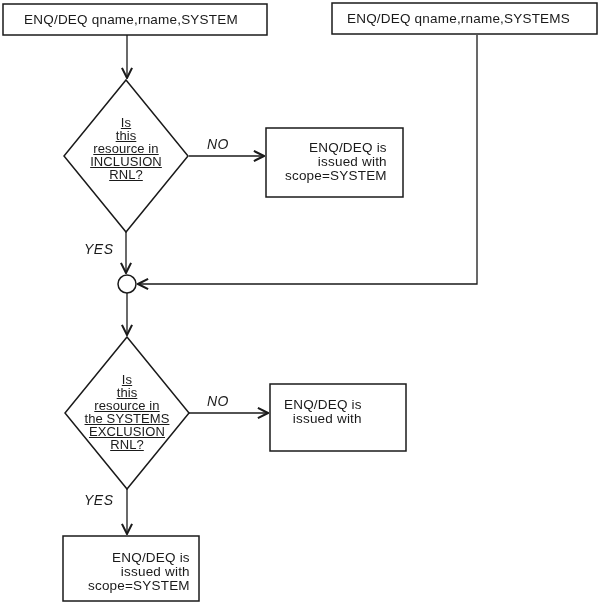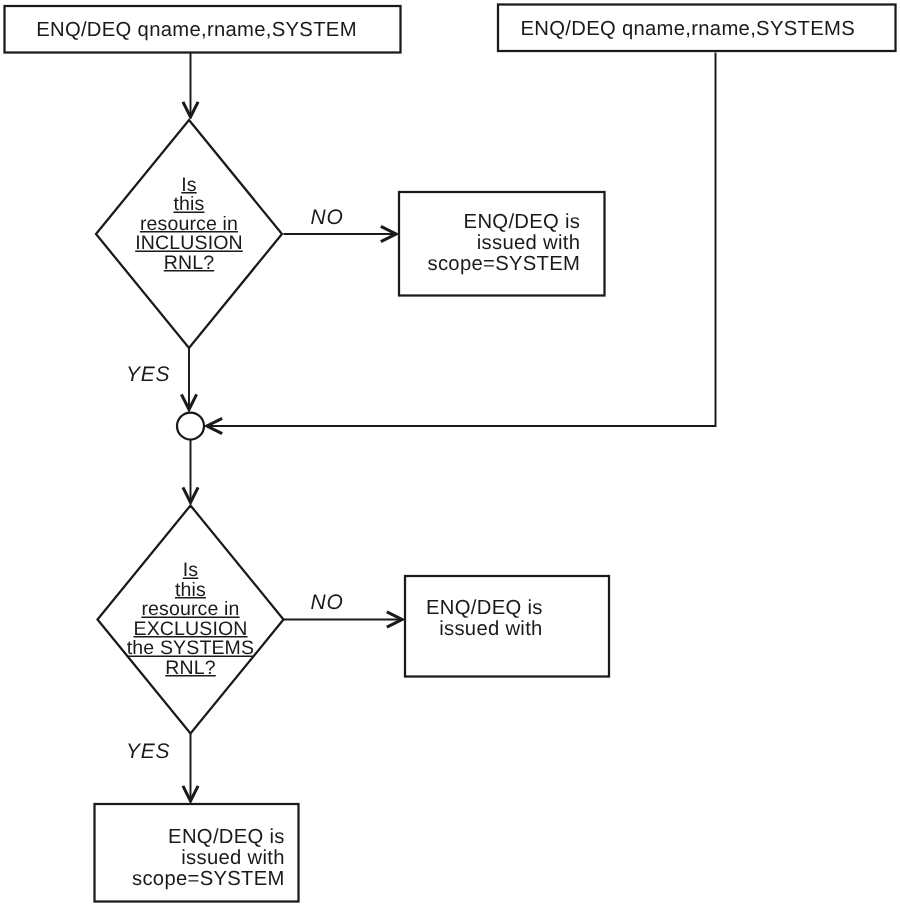--- a/index.html
+++ b/index.html
@@ -77,22 +77,22 @@
   <div class="txt result-text" style="left:285px; top:141px;">
     <span>ENQ/DEQ is</span>
     <span>issued with</span>
     <span>scope=SYSTEM</span>
   </div>
 
   <div class="txt diamond-text" style="left:62px; top:373px; width:130px;">
     <span>Is</span>
     <span>this</span>
     <span>resource in</span>
+    <span>the SYSTEMS</span>
     <span>EXCLUSION</span>
-    <span>the SYSTEMS</span>
     <span>RNL?</span>
   </div>
 
   <div class="txt result-text" style="left:284px; top:398px;">
     <span>ENQ/DEQ is</span>
     <span>issued with</span>
   </div>
 
   <div class="txt result-text" style="left:88px; top:551px;">
     <span>ENQ/DEQ is</span>

